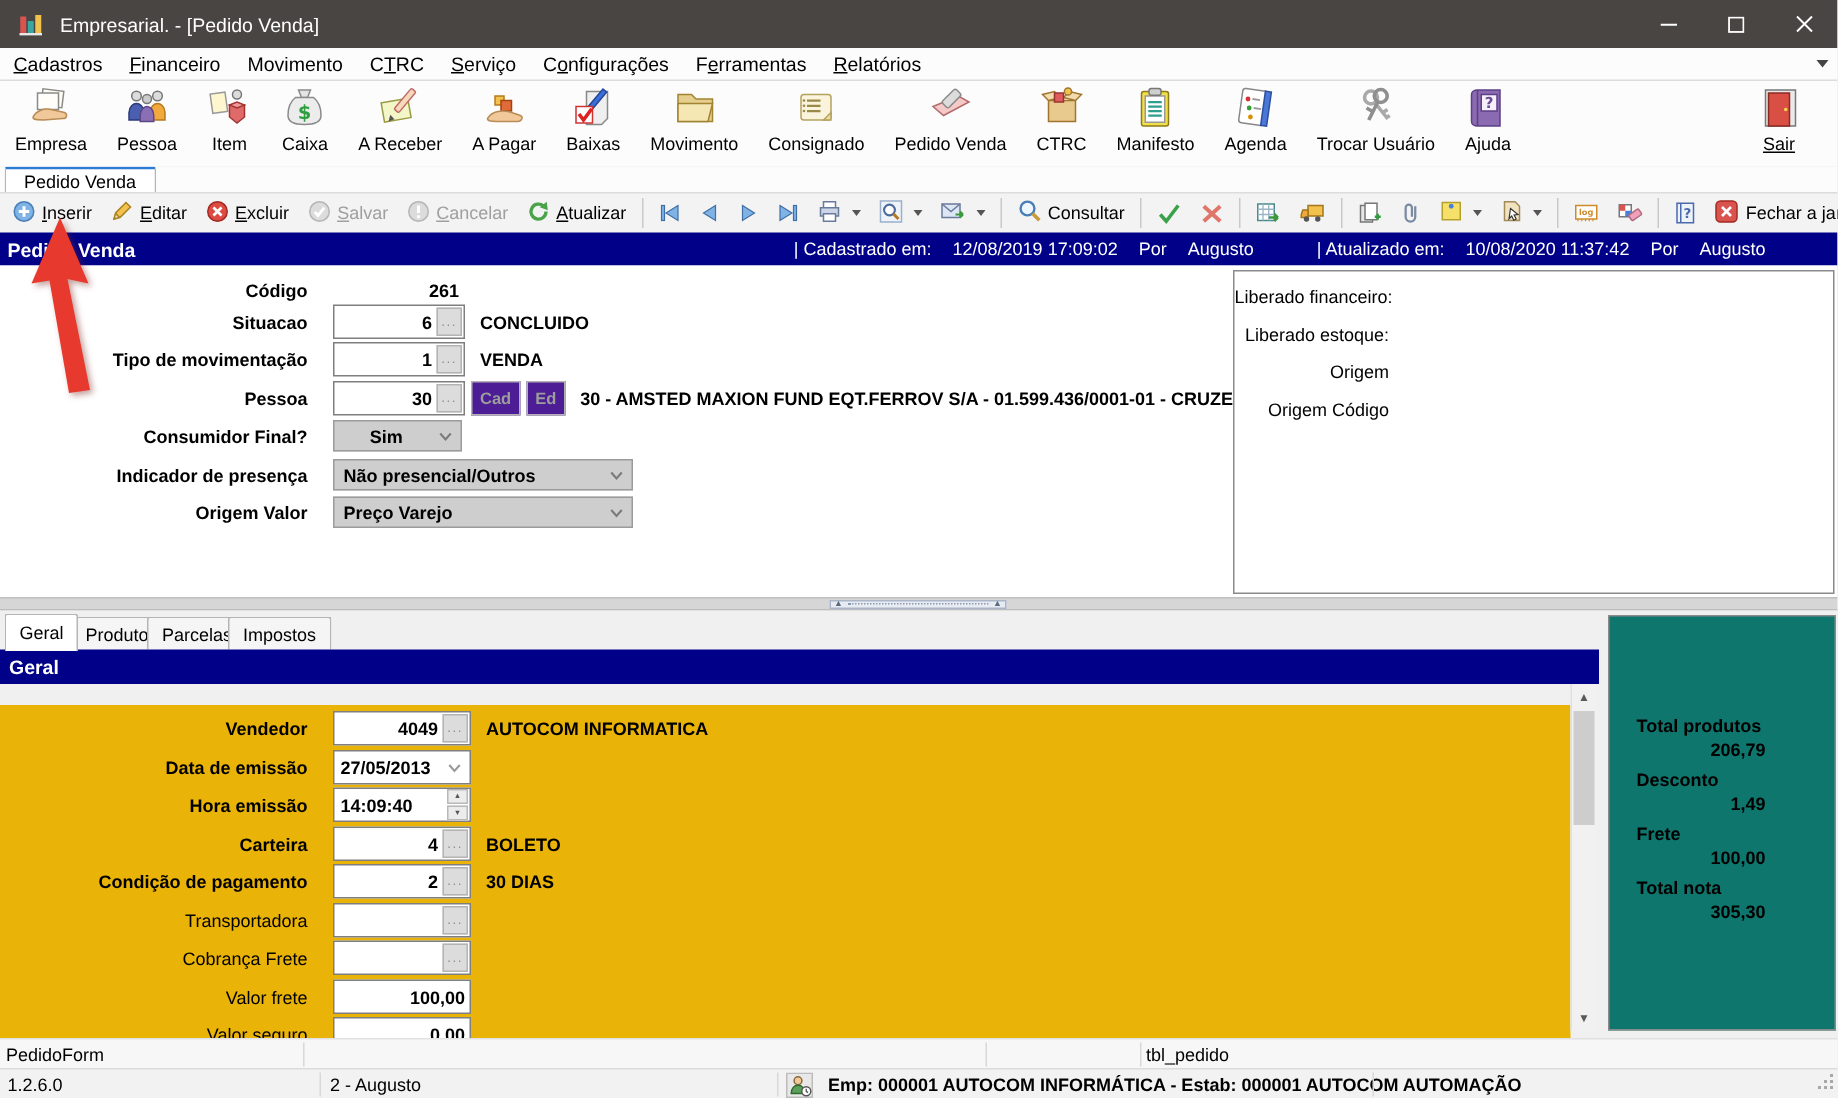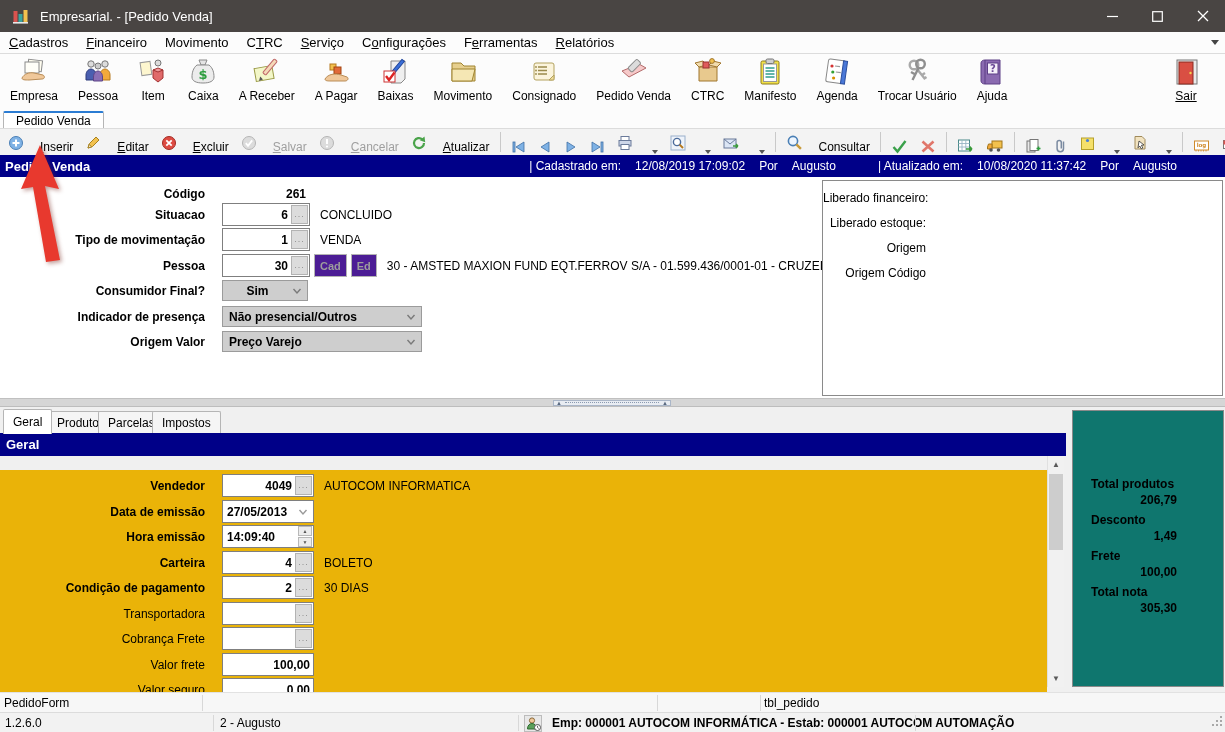--- a/index.html
+++ b/index.html
@@ -28,21 +28,21 @@
   .bigbtn svg{display:block;}
   .bigbtn.exit{margin-left:auto;margin-right:14px;text-decoration:underline;}
   
   .tabstrip{position:absolute;left:0;top:111px;width:1225px;height:17px;background:#fcfcfc;}
   .wintab{position:absolute;left:3px;top:0;height:16px;padding:0 12px;background:#fff;
           border:1px solid #b5b5b5;border-bottom:none;border-top:2px solid #2b7cd3;
           display:flex;align-items:center;font-size:12px;border-radius:2px 2px 0 0;}
   
   .actionbar{position:absolute;left:0;top:128px;width:1225px;height:27px;background:#f3f3f3;
              border-top:1px solid #dcdcdc;display:flex;align-items:center;font-size:12px;padding-left:2px;box-sizing:border-box;}
-  .abtn{display:flex;align-items:flex-end;gap:16px;padding:0 6px;height:23px;white-space:nowrap;}
+  .abtn{display:flex;align-items:center;gap:4px;padding:0 6px;height:23px;white-space:nowrap;}
   .abtn.disabled{color:#9f9f9f;}
   .sep{width:1px;height:20px;background:#c9c9c9;margin:0 4px;flex:none;}
   .drop{width:0;height:0;border-left:3px solid transparent;border-right:3px solid transparent;
         border-top:4px solid #555;margin-left:3px;}
   .closebtn{margin-left:auto;display:flex;align-items:center;gap:5px;padding-right:8px;}
   
   .recheader{position:absolute;left:0;top:155px;width:1225px;height:22px;background:#000088;color:#fff;
              display:flex;align-items:center;font-size:12px;}
   .recheader .rtitle{font-weight:bold;font-size:13px;padding-left:5px;}
   .recheader .rmeta{margin-left:auto;display:flex;align-items:center;gap:14px;padding-right:48px;}
@@ -54,21 +54,21 @@
   .flabel.normal{font-weight:normal;}
   .editbox{width:86px;height:21px;border:1px solid #7f7f7f;background:#fff;display:flex;align-items:center;flex:none;}
   .editbox.w90{width:90px;}
   .editval{flex:1;text-align:right;font-weight:bold;padding-right:3px;}
   .editval.left{text-align:left;padding-left:4px;}
   .dotsbtn{width:15px;height:17px;background:#dcdcdc;border:1px solid #b3b3b3;color:#8d8d8d;
            font-size:9px;line-height:9px;display:flex;align-items:center;justify-content:center;
            margin-right:1px;flex:none;letter-spacing:1px;}
   .minibtn{height:21px;padding:0 5px;background:#4c1d95;border:1px solid #b3b3b3;color:#9d9d9d;
            font-weight:bold;font-size:11px;margin-left:4px;display:flex;align-items:center;}
-  .fdesc{margin-left:10px;font-weight:normal;white-space:nowrap;}
+  .fdesc{margin-left:10px;font-weight:bold;white-space:nowrap;}
   .combo{height:21px;background:#cecece;border:1px solid #9b9b9b;display:flex;align-items:center;
          font-weight:bold;box-sizing:border-box;}
   .combo .cval{flex:1;padding-left:6px;}
   .combo.center .cval{text-align:center;padding-left:0;}
   .chev{margin-right:5px;flex:none;display:flex;}
   .spincol{width:14px;display:flex;flex-direction:column;gap:1px;margin-right:1px;flex:none;}
   .spinbtn{height:8px;background:#ececec;border:1px solid #b8b8b8;display:flex;align-items:center;
            justify-content:center;font-size:5px;color:#555;line-height:5px;}
   
   .flagspanel{position:absolute;left:822px;top:180px;width:399px;height:214px;border:1px solid #8a8a8a;background:#fff;}

